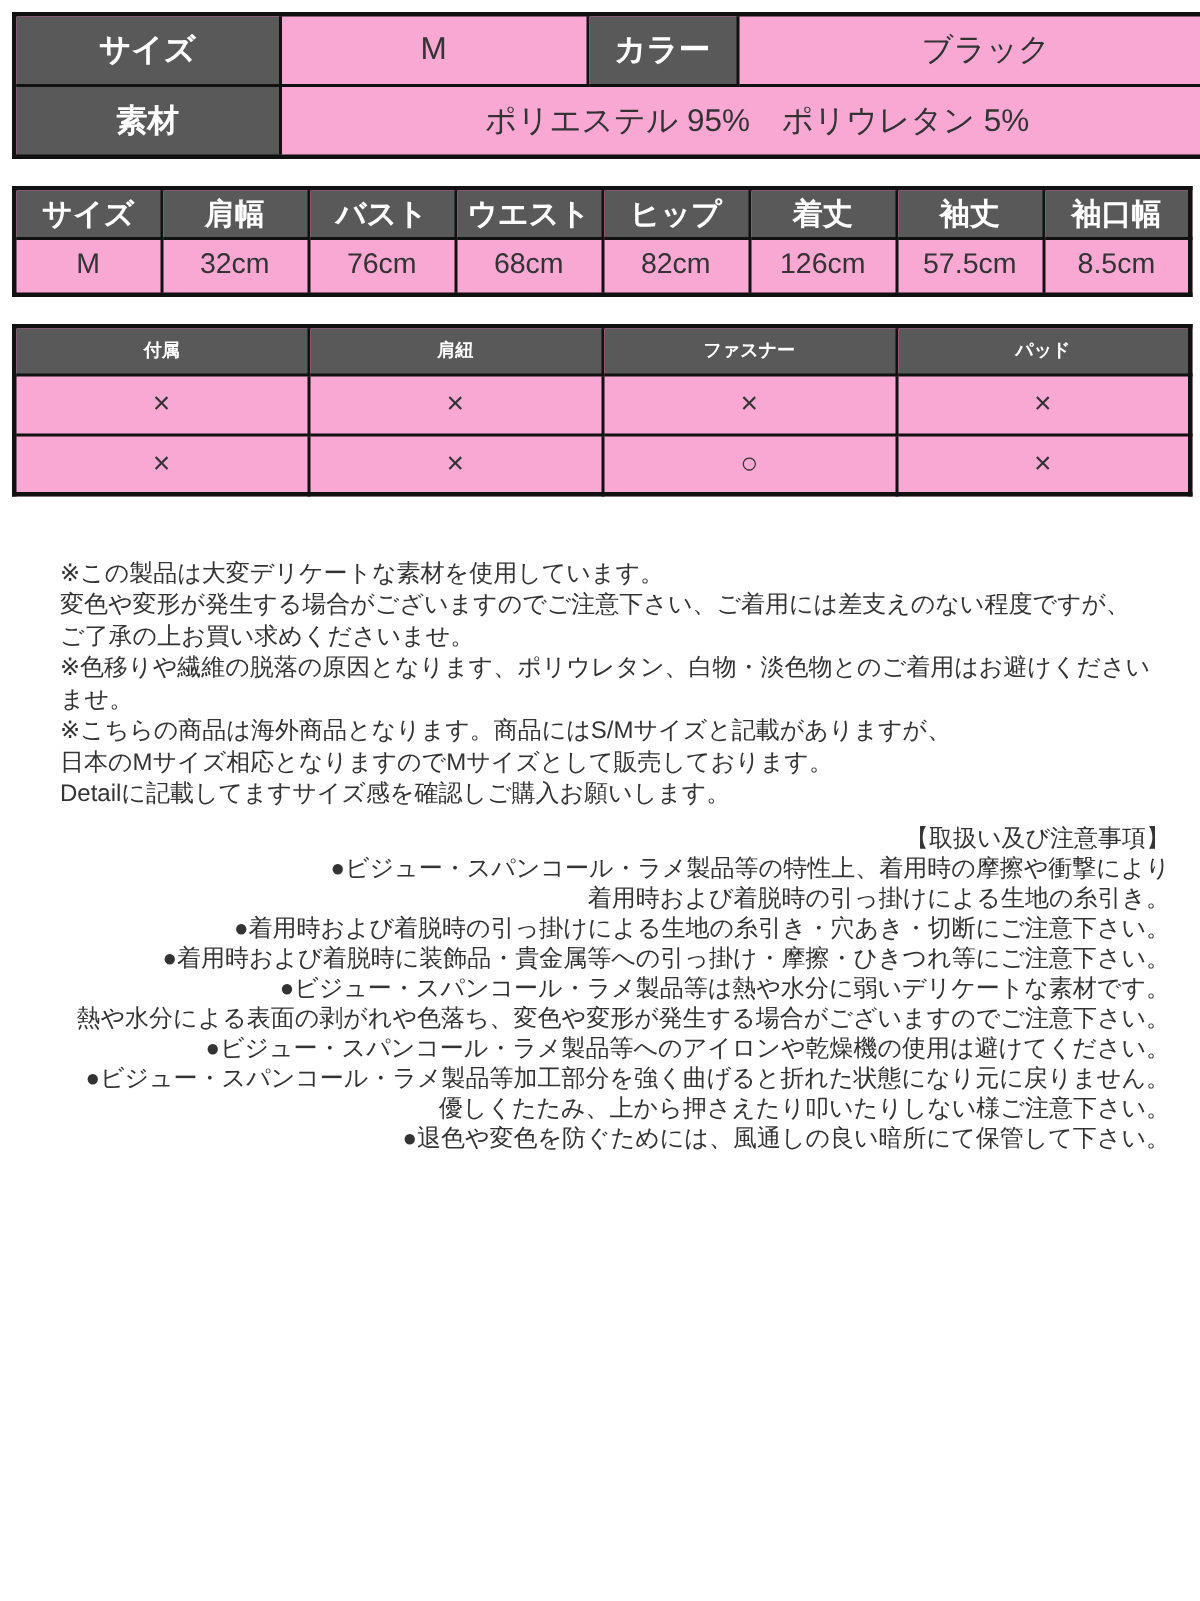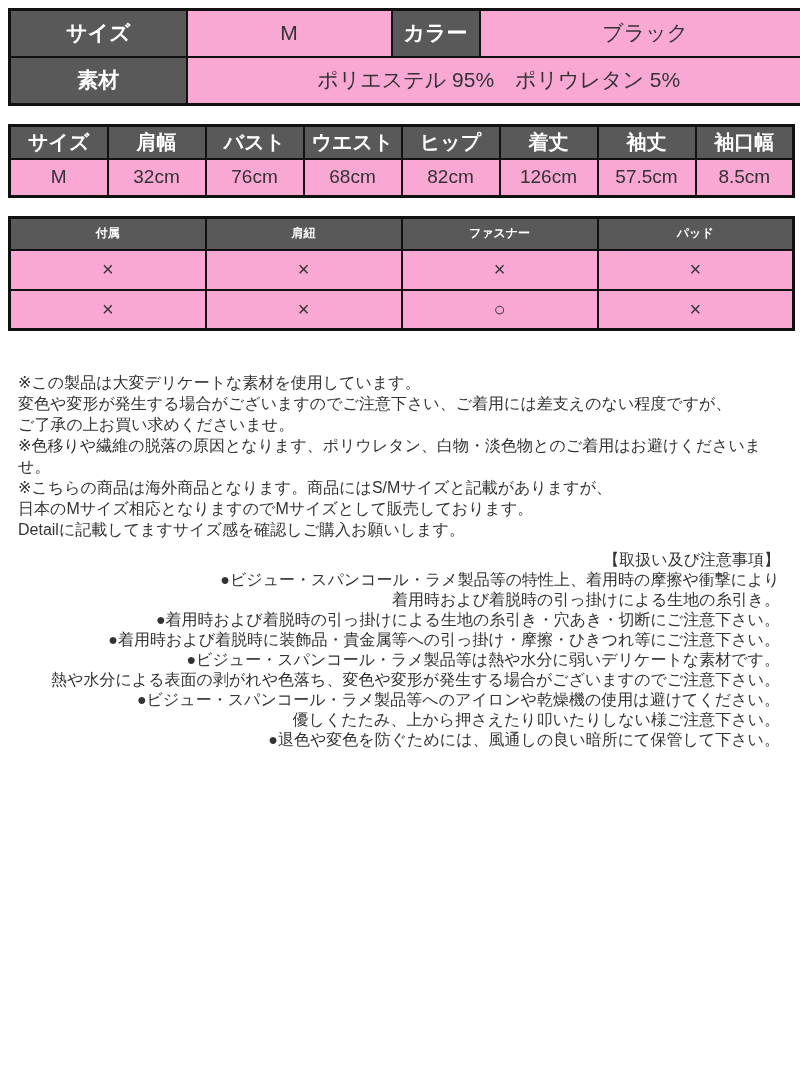--- a/index.html
+++ b/index.html
@@ -28,37 +28,37 @@
   }
 
   
   .spec-table { width:784px; }
   .spec-table th, .spec-table td { font-size:21px; }
   .spec-table td { color:#333333; font-weight:normal; }
   .spec-row1 { height:47px; }
   .spec-row2 { height:48px; }
   .col-spec-1 { width:177px; }
   .col-spec-2 { width:205px; }
-  .col-spec-3 { width:88px; }
+  .col-spec-3 { width:100px; }
   .col-spec-4 { width:332px; }
 
   
   .meas-table { width:784px; margin-top:18px; }
   .meas-table th { font-size:20px; height:33px; }
   .meas-table td { font-size:19px; height:38px; color:#333333; }
   .meas-table th, .meas-table td { width:98px; }
 
   
   .feat-table { width:784px; margin-top:18px; }
   .feat-table th { font-size:12px; height:32px; }
   .feat-table td { font-size:20px; height:40px; color:#333333; }
   .feat-table th, .feat-table td { width:196px; }
 
   
-  .notes { padding-left:18px; padding-right:20px; margin-top:41px; color:#333333; }
+  .notes { padding-left:40px; padding-right:20px; margin-top:41px; color:#333333; }
   .notes-block1 .note-line { font-size:16px; line-height:21px; }
   .notes-block2 { margin-top:10px;text-align:right; }
   .notes-block2 .note-line { font-size:16px; line-height:20px; }
 </style>
 </head>
 <body>
 
 <div class="page">
 
   <table class="spec-table">
@@ -136,18 +136,19 @@
     </div>
     <div class="notes-block2">
       <div class="note-line">【取扱い及び注意事項】</div>
       <div class="note-line">●ビジュー・スパンコール・ラメ製品等の特性上、着用時の摩擦や衝撃により</div>
       <div class="note-line">着用時および着脱時の引っ掛けによる生地の糸引き。</div>
       <div class="note-line">●着用時および着脱時の引っ掛けによる生地の糸引き・穴あき・切断にご注意下さい。</div>
       <div class="note-line">●着用時および着脱時に装飾品・貴金属等への引っ掛け・摩擦・ひきつれ等にご注意下さい。</div>
       <div class="note-line">●ビジュー・スパンコール・ラメ製品等は熱や水分に弱いデリケートな素材です。</div>
       <div class="note-line">熱や水分による表面の剥がれや色落ち、変色や変形が発生する場合がございますのでご注意下さい。</div>
       <div class="note-line">●ビジュー・スパンコール・ラメ製品等へのアイロンや乾燥機の使用は避けてください。</div>
+      <div class="note-line">●ビジュー・スパンコール・ラメ製品等加工部分を強く曲げると折れた状態になり元に戻りません。</div>
       <div class="note-line">優しくたたみ、上から押さえたり叩いたりしない様ご注意下さい。</div>
       <div class="note-line">●退色や変色を防ぐためには、風通しの良い暗所にて保管して下さい。</div>
     </div>
   </div>
 
 </div>
 
 </body></html>

